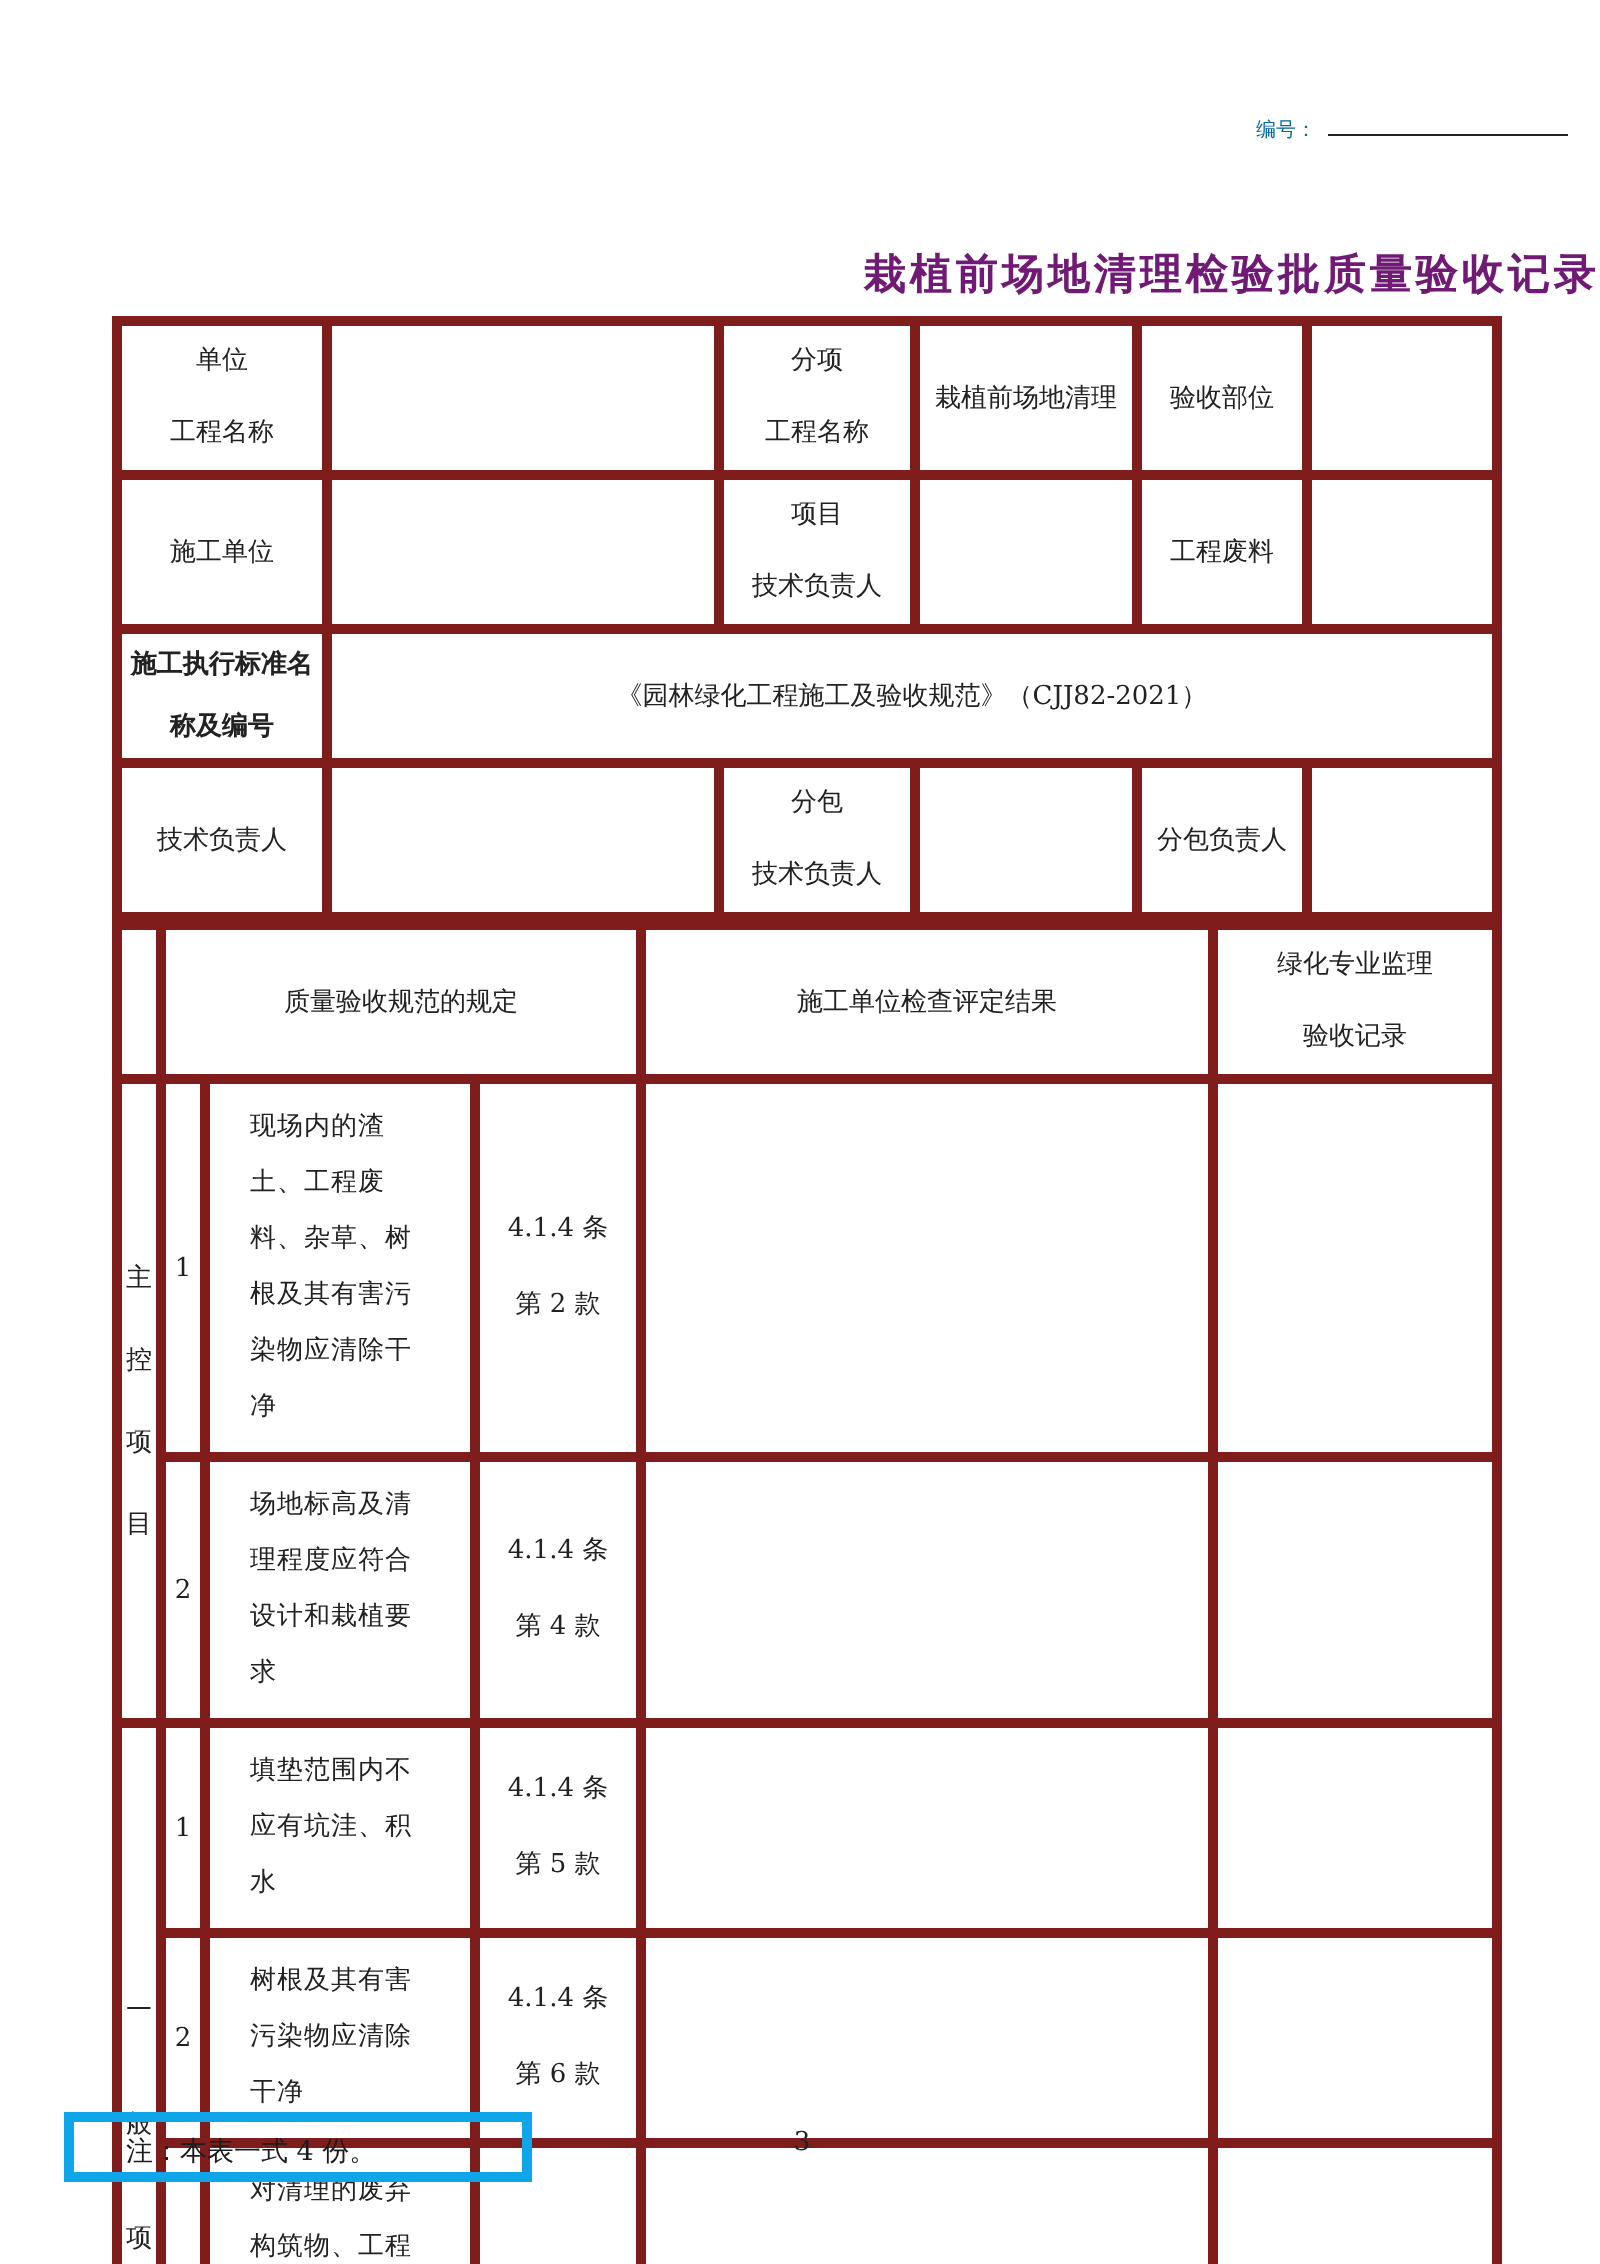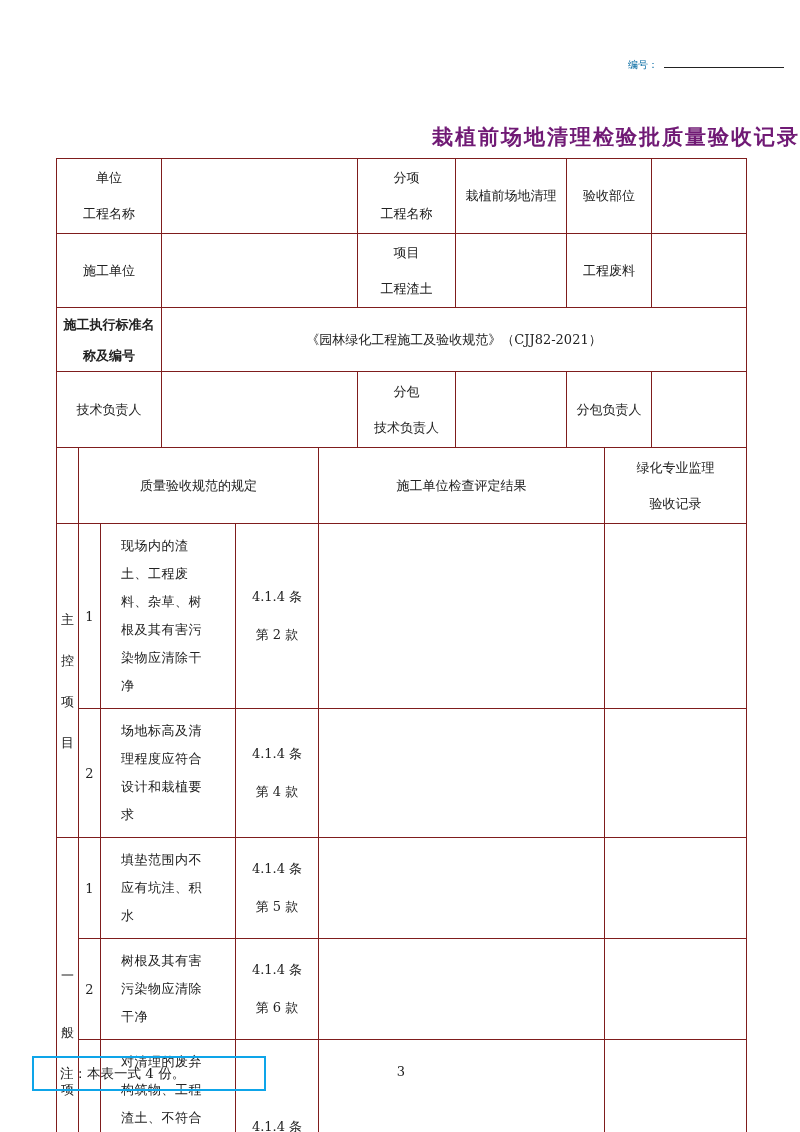--- a/index.html
+++ b/index.html
@@ -45,21 +45,21 @@
     left: 56px;
     top: 158px;
     width: 690px;
   }
   table {
     border-collapse: collapse;
     table-layout: fixed;
     width: 690px;
   }
   td {
-    border: 1px solid #7f1d1d;
+    border: 5px solid #7f1d1d;
     font-size: 13px;
     text-align: center;
     vertical-align: middle;
     color: #222;
     overflow: hidden;
   }
   .t-spec { margin-top: -1px; }
   .spaced { white-space: pre-line; line-height: 36px; }
   .spaced-sm { white-space: pre-line; line-height: 31px; font-weight: bold; }
   .desc-cell {
@@ -75,21 +75,21 @@
     padding: 0;
   }
   .vlabel-main { line-height: 41px; }
   .vlabel-gen  { line-height: 57px; }
   .footer-note {
     position: absolute;
     left: 32px;
     top: 1056px;
     width: 234px;
     height: 35px;
-    border: 2px solid #0ea5e9;
+    border: 5px solid #0ea5e9;
     font-size: 13.5px;
     line-height: 31px;
     padding-left: 26px;
     color: #1c1c1c;
   }
   .page-num {
     position: absolute;
     left: 56px;
     top: 1064px;
     width: 690px;
@@ -128,21 +128,21 @@
         <td class="spaced">分项
 工程名称</td>
         <td>栽植前场地清理</td>
         <td>验收部位</td>
         <td></td>
       </tr>
       <tr style="height:74px">
         <td>施工单位</td>
         <td></td>
         <td class="spaced">项目
-工程渣土</td>
+技术负责人</td>
         <td></td>
         <td>工程废料</td>
         <td></td>
       </tr>
       <tr style="height:64px">
         <td class="spaced-sm">施工执行标准名
 称及编号</td>
         <td colspan="5">《园林绿化工程施工及验收规范》（CJJ82-2021）</td>
       </tr>
       <tr style="height:76px">

